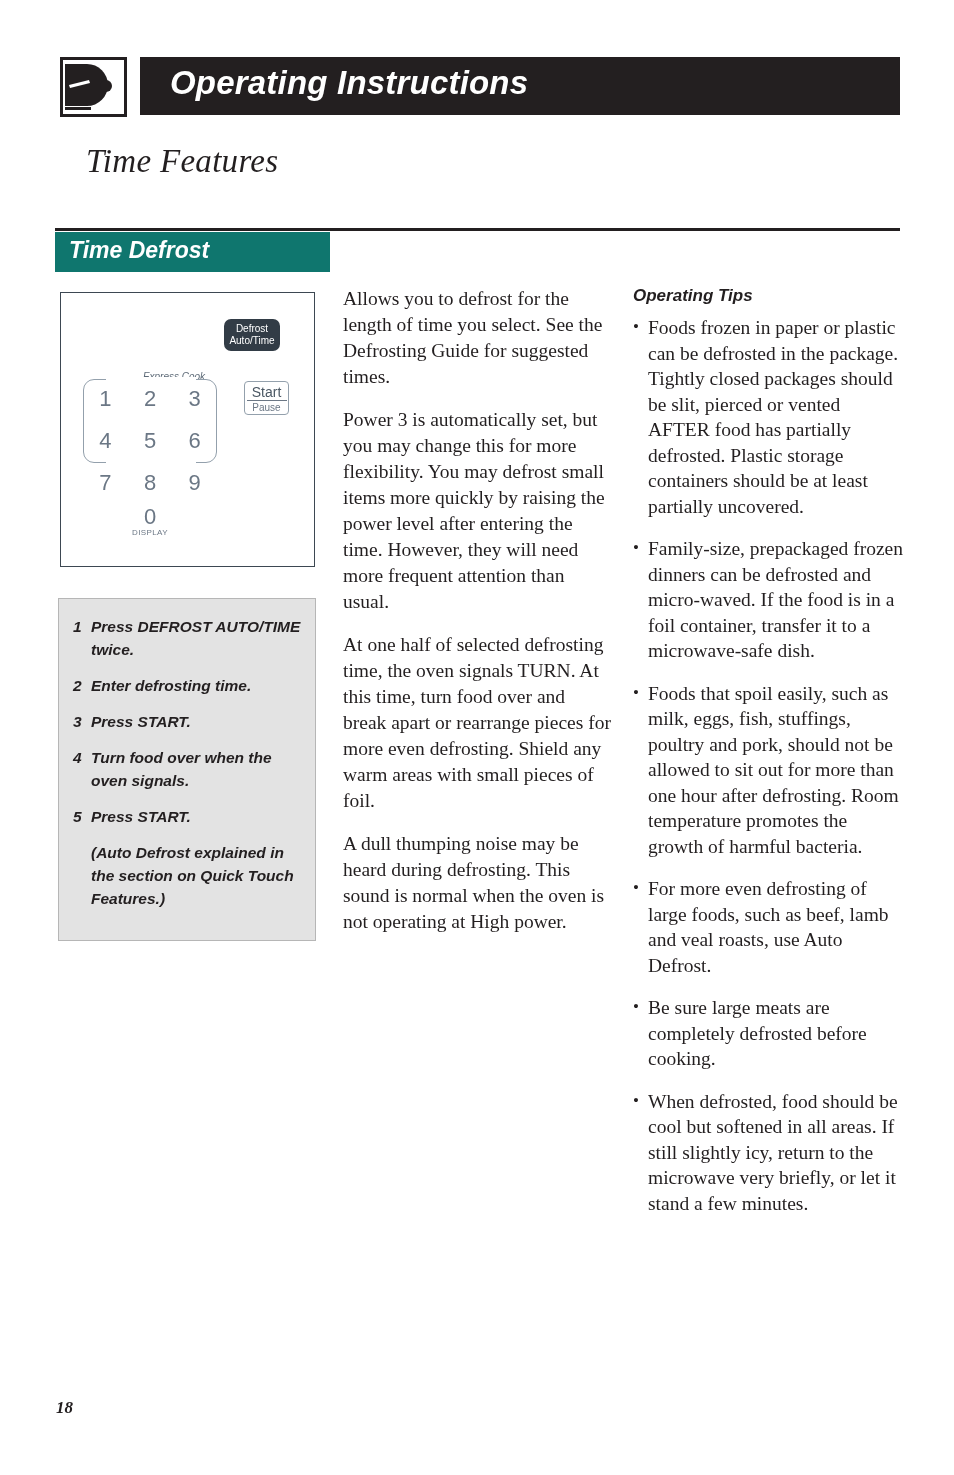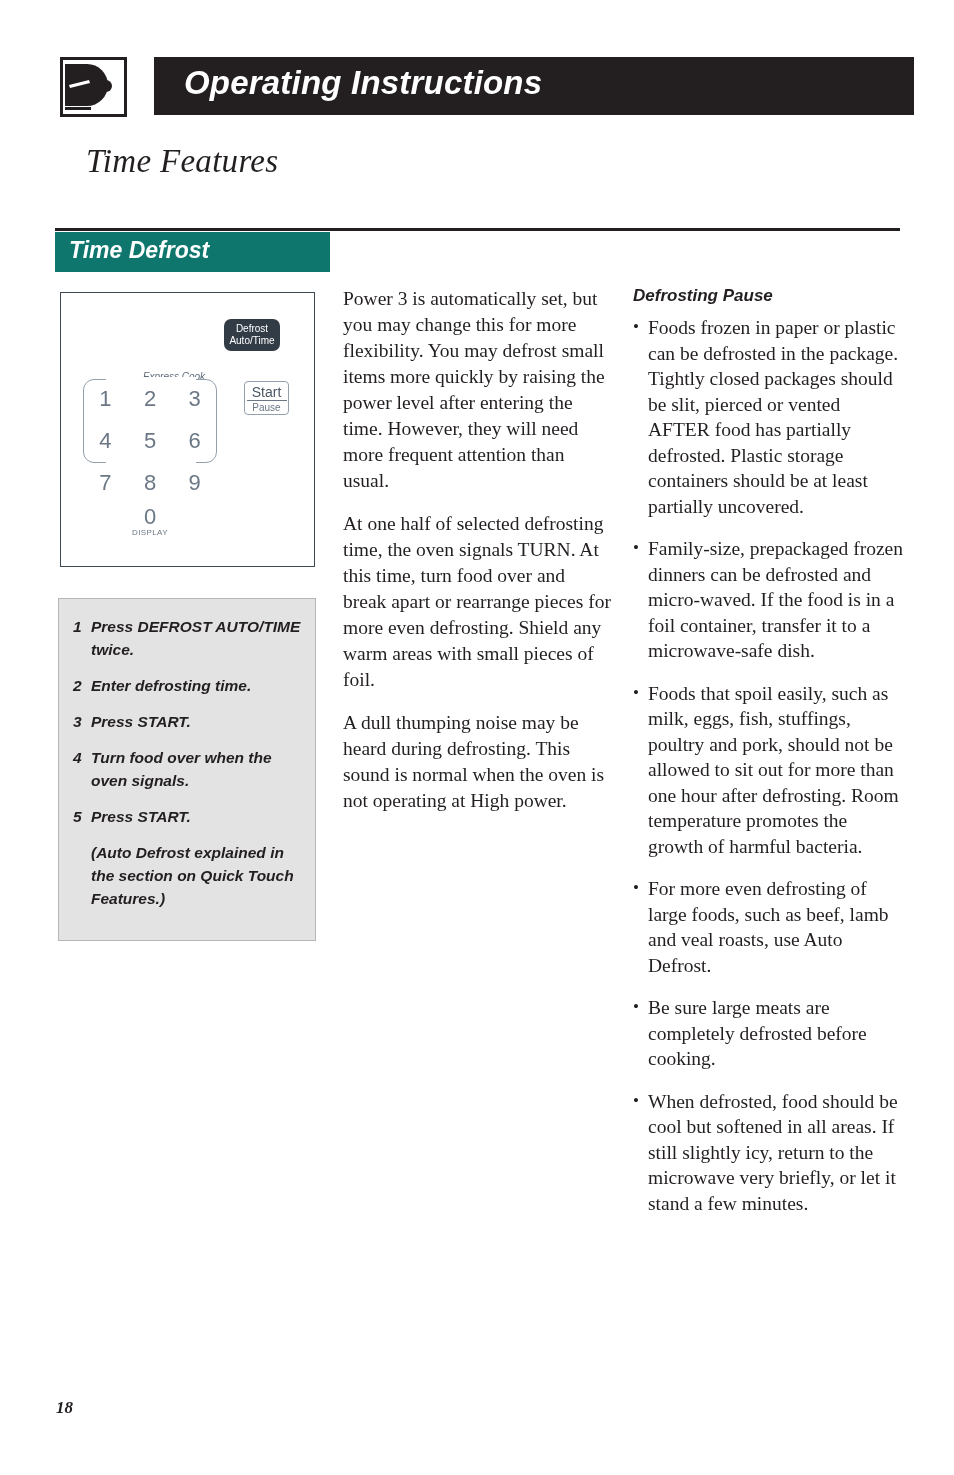--- a/index.html
+++ b/index.html
@@ -22,21 +22,21 @@
   .header-icon-box {
     position: absolute;
     left: 60px; top: 0;
     width: 67px; height: 60px;
     border: 3px solid #231f20;
     background: #ffffff;
   }
   .header-icon-box svg { display: block; }
   .header-bar {
     position: absolute;
-    left: 154px; top: 0;
+    left: 140px; top: 0;
     width: 760px; height: 58px;
     background: #231f20;
   }
   .header-bar-title {
     position: absolute;
     left: 30px; top: 7px;
     color: #ffffff;
     font-family: "Liberation Sans", sans-serif;
     font-weight: bold;
     font-style: italic;
@@ -368,27 +368,28 @@
     <div class="step-text">Turn food over when the oven signals.</div>
   </div>
   <div class="step">
     <div class="step-num">5</div>
     <div class="step-text">Press START.</div>
   </div>
   <div class="step-note">(Auto Defrost explained in the section on Quick Touch Features.)</div>
 </div>
 
 <div class="col-mid">
+  <p class="body-p">Allows you to defrost for the length of time you select. See the Defrosting Guide for suggested times.</p>
   <p class="body-p">Power 3 is automatically set, but you may change this for more flexibility. You may defrost small items more quickly by raising the power level after entering the time. However, they will need more frequent attention than usual.</p>
   <p class="body-p">At one half of selected defrosting time, the oven signals TURN. At this time, turn food over and break apart or rearrange pieces for more even defrosting. Shield any warm areas with small pieces of foil.</p>
   <p class="body-p">A dull thumping noise may be heard during defrosting. This sound is normal when the oven is not operating at High power.</p>
 </div>
 
 <div class="col-right">
-  <div class="tips-title">Defrosting Pause</div>
+  <div class="tips-title">Operating Tips</div>
 
   <p class="tip">
     <span class="tip-bullet">•</span>
     <span>Foods frozen in paper or plastic can be defrosted in the package. Tightly closed packages should be slit, pierced or vented AFTER food has partially defrosted. Plastic storage containers should be at least partially uncovered.</span>
   </p>
   <p class="tip">
     <span class="tip-bullet">•</span>
     <span>Family-size, prepackaged frozen dinners can be defrosted and micro-waved. If the food is in a foil container, transfer it to a microwave-safe dish.</span>
   </p>
   <p class="tip">

